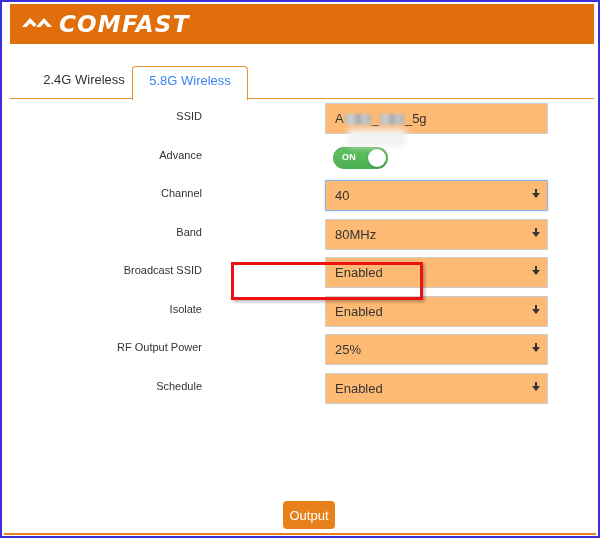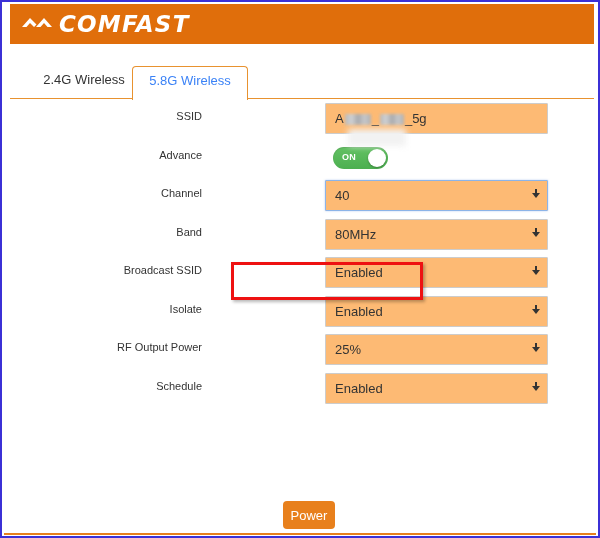--- a/index.html
+++ b/index.html
@@ -367,18 +367,18 @@
         <span class="val">Enabled</span>
         <span class="caret"></span>
       </div>
     </div>
 
   </div>
 
   <div class="annot-rect"></div>
 
   <div class="apply-wrap">
-    <button class="apply-btn">Power</button>
+    <button class="apply-btn">Output</button>
   </div>
 
   <div class="bottom-rule"></div>
  </div>
 </div>
 
 </body></html>

